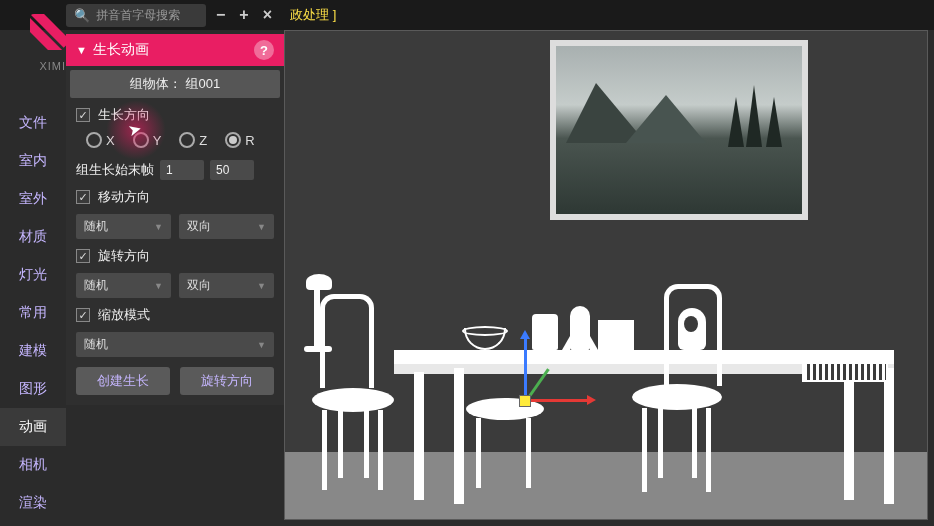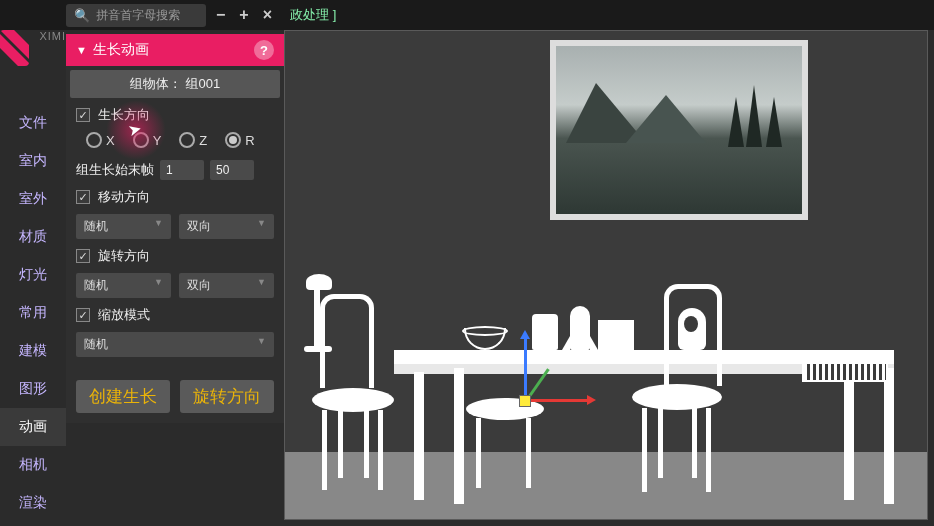--- a/index.html
+++ b/index.html
@@ -3,24 +3,24 @@
 <meta charset="utf-8">
 <style>
 * { margin: 0; padding: 0; box-sizing: border-box; font-family: "Microsoft YaHei", sans-serif; }
 body { width: 934px; height: 526px; background: #2b2b2b; overflow: hidden; position: relative; }
 
 
 .topbar { position: absolute; top: 0; left: 0; right: 0; height: 30px; background: #1a1a1a; display: flex; align-items: center; padding-left: 66px; gap: 6px; color: #aaa; font-size: 12px; }
 .search-box { background: #3a3a3a; border-radius: 3px; padding: 3px 8px; display: flex; align-items: center; gap: 6px; width: 140px; color: #999; }
 .magnify-icon { font-size: 13px; }
 .top-ctl { color: #ccc; font-size: 16px; cursor: pointer; padding: 0 4px; font-weight: bold; }
-.top-tab { color: #86efac; font-size: 13px; margin-left: 8px; }
-
-
-.logo-area { position: absolute; top: 0; left: 0; width: 66px; height: 104px; display: flex; align-items: flex-start; justify-content: flex-start; padding-top: 30px; gap: 10px; }
+.top-tab { color: #fde047; font-size: 13px; margin-left: 8px; }
+
+
+.logo-area { position: absolute; top: 0; left: 0; width: 66px; height: 104px; display: flex; flex-direction: column; align-items: flex-end; justify-content: flex-start; padding-top: 14px; gap: 10px; }
 .logo-stripes { width: 36px; height: 36px; position: relative; overflow: hidden; border-radius: 4px; }
 .stripe { position: absolute; background: #e91e63; transform: rotate(45deg); }
 .s1 { width: 60px; height: 10px; top: 4px; left: -14px; }
 .s2 { width: 60px; height: 10px; top: 22px; left: -14px; }
 .brand { color: #888; font-size: 11px; letter-spacing: 1px; }
 
 
 .left-nav { position: absolute; top: 104px; left: 0; width: 66px; bottom: 0; display: flex; flex-direction: column; }
 .nav-item { color: #c4b5fd; font-size: 14px; text-align: center; padding: 10px 0; cursor: pointer; }
 .nav-item.active { color: #fff; background: #3a3a3a; }
@@ -41,25 +41,25 @@
 
 .radio-row { padding: 4px 10px 8px 20px; display: flex; gap: 18px; align-items: center; }
 .radio { width: 16px; height: 16px; border: 2px solid #aaa; border-radius: 50%; display: inline-flex; align-items: center; justify-content: center; }
 .radio.selected::after { content: ""; width: 8px; height: 8px; background: #ccc; border-radius: 50%; }
 .radio-wrap { display: flex; align-items: center; gap: 4px; color: #ddd; font-size: 13px; cursor: pointer; }
 
 .frame-row { padding: 4px 10px; display: flex; align-items: center; gap: 6px; color: #eee; font-size: 13px; }
 .num-input { width: 44px; background: #4a4a4a; border: none; color: #eee; padding: 3px 6px; font-size: 12px; border-radius: 2px; }
 
 .select-row { padding: 4px 10px; display: flex; gap: 8px; }
-.select { flex: 1; background: #4a4a4a; color: #ddd; padding: 4px 8px; font-size: 12px; border-radius: 2px; display: flex; justify-content: space-between; cursor: pointer; }
+.select { flex: 1; background: #4a4a4a; color: #ddd; padding: 4px 8px; font-size: 12px; border-radius: 2px; display: flex; justify-content: space-between; align-items: center; cursor: pointer; }
 .select-arrow { font-size: 9px; color: #888; }
 
 .btn-row { padding: 6px 10px 10px; display: flex; gap: 10px; }
-.panel-btn { flex: 1; background: #5a5a5a; color: #eab308; border: none; padding: 5px 0; font-size: 17px; border-radius: 3px; cursor: pointer; margin-top: 13px; }
+.panel-btn { flex: 1; background: #5a5a5a; color: #c4b5fd; border: none; padding: 5px 0; font-size: 13px; border-radius: 3px; cursor: pointer; }
 
 
 .glow { position: absolute; top: 100px; left: 106px; width: 60px; height: 60px; background: radial-gradient(circle, rgba(233,30,99,0.6) 0%, rgba(233,30,99,0) 70%); pointer-events: none; }
 .cursor { position: absolute; top: 120px; left: 128px; color: #fff; font-size: 16px; pointer-events: none; z-index: 100; transform: rotate(-15deg); }
 
 
 .viewport { position: absolute; top: 30px; left: 284px; right: 6px; bottom: 6px; background: #3a3a3a; overflow: hidden; }
 .floor { position: absolute; left: 0; right: 0; bottom: 0; height: 68px; background: #888; }
 .wall { position: absolute; left: 0; right: 0; top: 0; bottom: 68px; background: #3b3b3b; }
 

